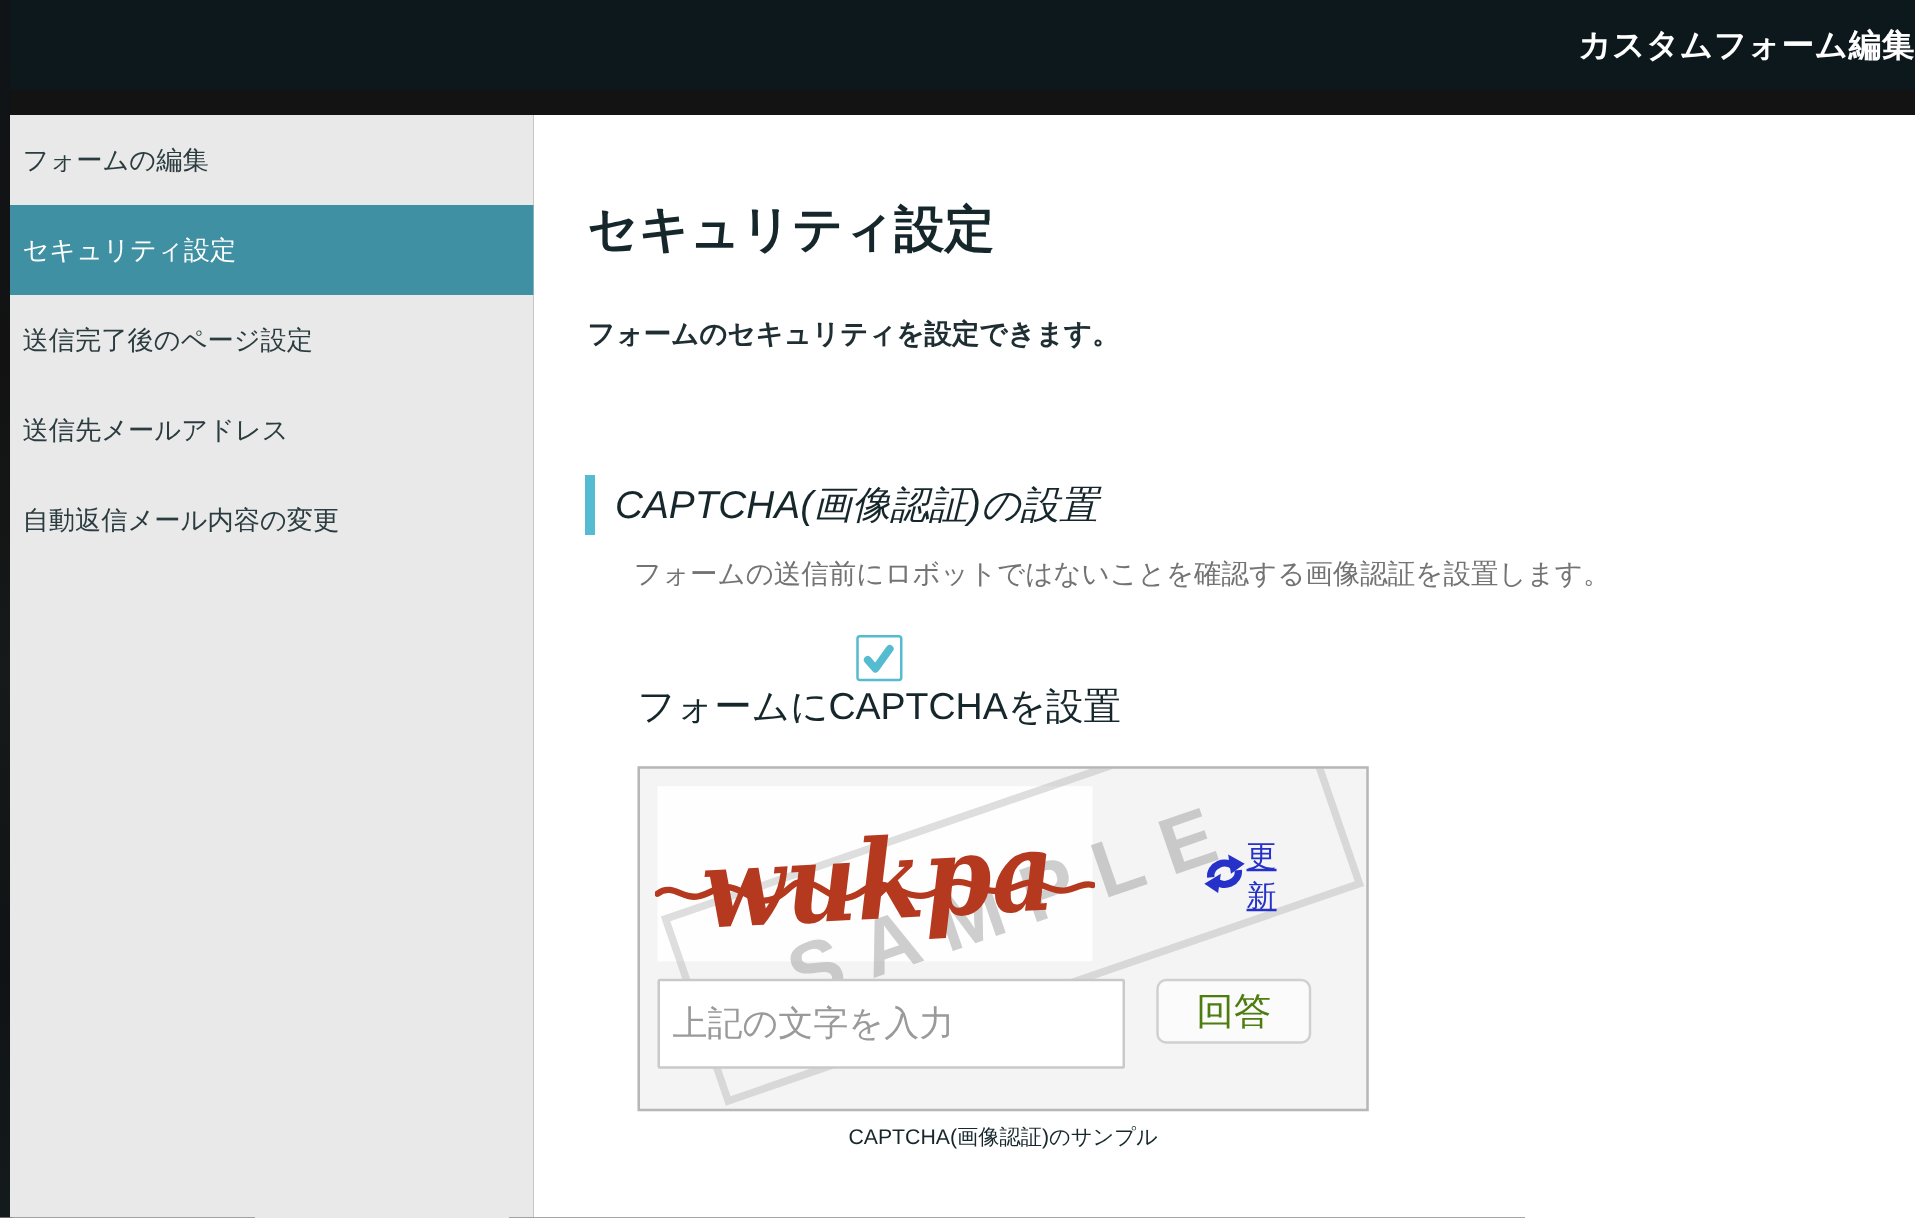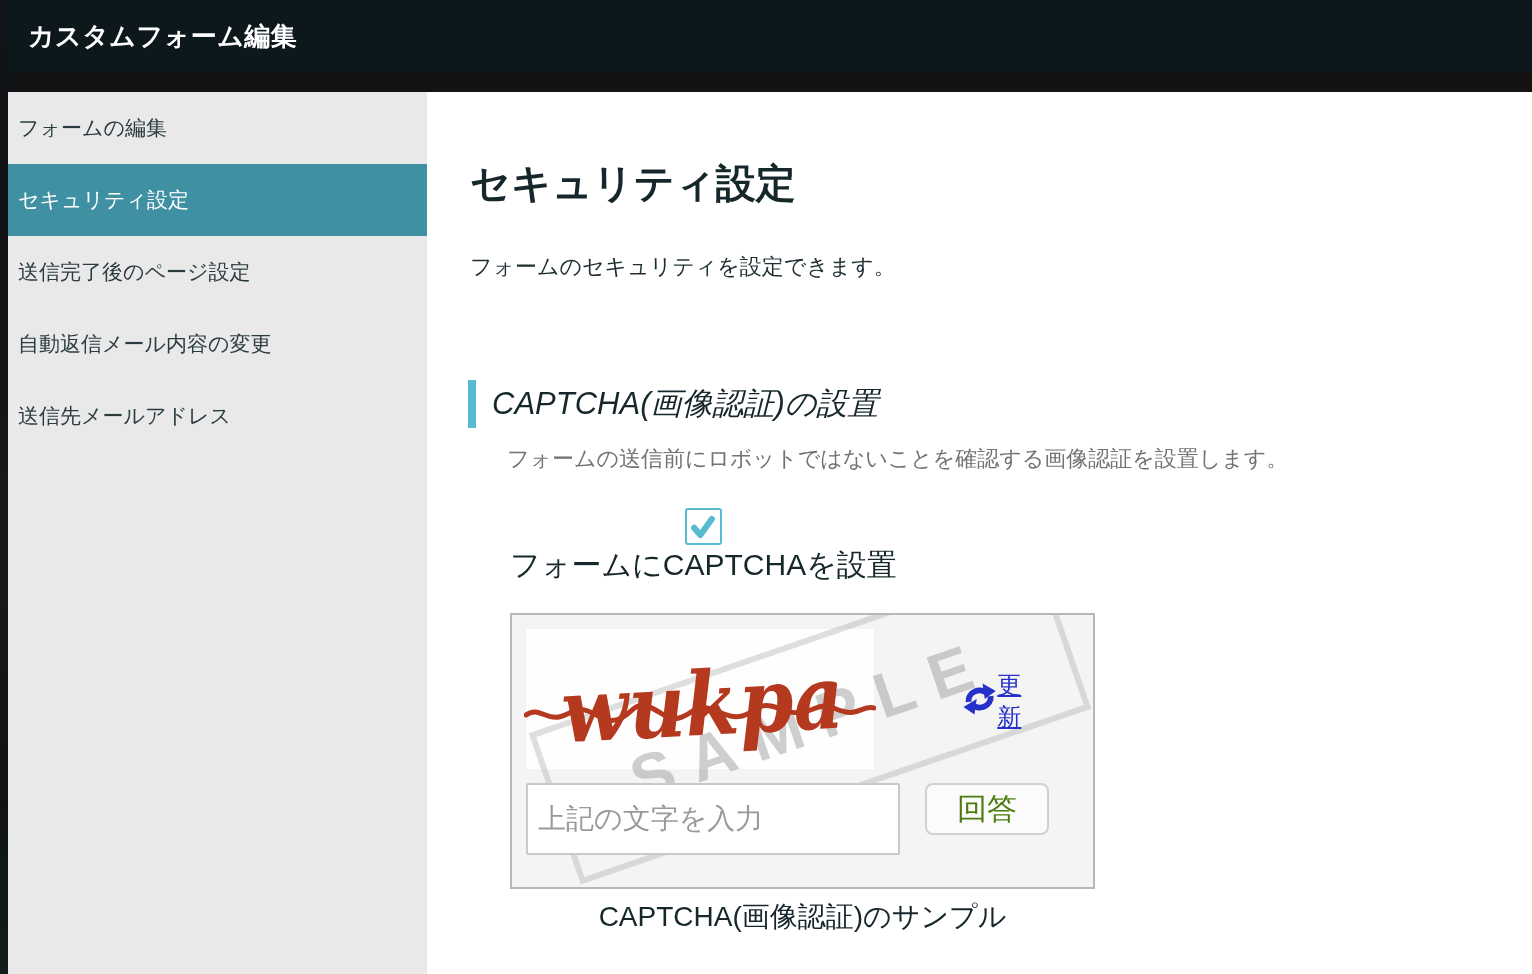--- a/index.html
+++ b/index.html
@@ -17,20 +17,21 @@
     background: linear-gradient(180deg, #101418 0%, #121212 30%, #161a1a 55%, #101315 80%, #141b1d 100%);
   }
   .app { position: absolute; left: 8px; top: 0; right: 0; bottom: 0; }
 
   
   .header {
     position: absolute; left: 0; right: 0; top: 0; height: 72px;
     background: #0d181c;
     display: flex; align-items: center;
     padding-left: 20px;
+    justify-content: flex-end;
   }
   .header h1 { color: #ffffff; font-size: 26px; font-weight: bold; letter-spacing: 0.5px; }
 
   
   .sidebar {
     position: absolute; left: 0; top: 92px; bottom: 0; width: 419px;
     background: #e9e9e9;
   }
   .nav-item {
     height: 72px;
@@ -46,21 +47,21 @@
   .content {
     position: absolute; left: 419px; top: 92px; right: 0; bottom: 0;
     background: #ffffff;
   }
   .page-title {
     position: absolute; left: 43px; top: 64px;
     font-size: 40px; font-weight: bold; color: #16272c;
   }
   .page-desc {
     position: absolute; left: 43px; top: 160px;
-    font-size: 22px; color: #1e2e32;
+    font-size: 22px; color: #1e2e32; font-weight: bold;
   }
   .section-head { position: absolute; left: 41px; top: 288px; display: flex; align-items: center; font-style: italic; }
   .section-bar { width: 8px; height: 48px; background: #55bbd1; margin-right: 16px; }
   .section-title { font-size: 31px; color: #16272c; }
   .section-desc {
     position: absolute; left: 80px; top: 352px;
     font-size: 22px; color: #737373;
   }
 
   .checkbox-row {
@@ -129,21 +130,21 @@
     width: 124px; height: 52px;
     background: #fbfbfb;
     border: 2px solid #d0d0d0; border-radius: 8px;
     font-size: 30px; color: #4d7c0f;
     font-family: Liberation Sans, sans-serif;
     cursor: pointer;
     z-index: 3;
   }
   .sample-caption {
     position: absolute; left: 83px; top: 806px; width: 585px;
-    text-align: center; font-size: 28px; color: #16272c;
+    text-align: center; font-size: 17px; color: #16272c;
   }
 </style>
 </head>
 <body>
 
 <div class="underlay"></div>
 
 <div class="app">
 
   <div class="header">
@@ -154,24 +155,24 @@
     <div class="nav-item">
       <span>フォームの編集</span>
     </div>
     <div class="nav-item selected">
       <span>セキュリティ設定</span>
     </div>
     <div class="nav-item">
       <span>送信完了後のページ設定</span>
     </div>
     <div class="nav-item">
+      <span>送信先メールアドレス</span>
+    </div>
+    <div class="nav-item">
       <span>自動返信メール内容の変更</span>
-    </div>
-    <div class="nav-item">
-      <span>送信先メールアドレス</span>
     </div>
   </div>
 
   <div class="content">
 
     <h2 class="page-title">セキュリティ設定</h2>
     <p class="page-desc">フォームのセキュリティを設定できます。</p>
 
     <div class="section-head">
       <div class="section-bar"></div>

